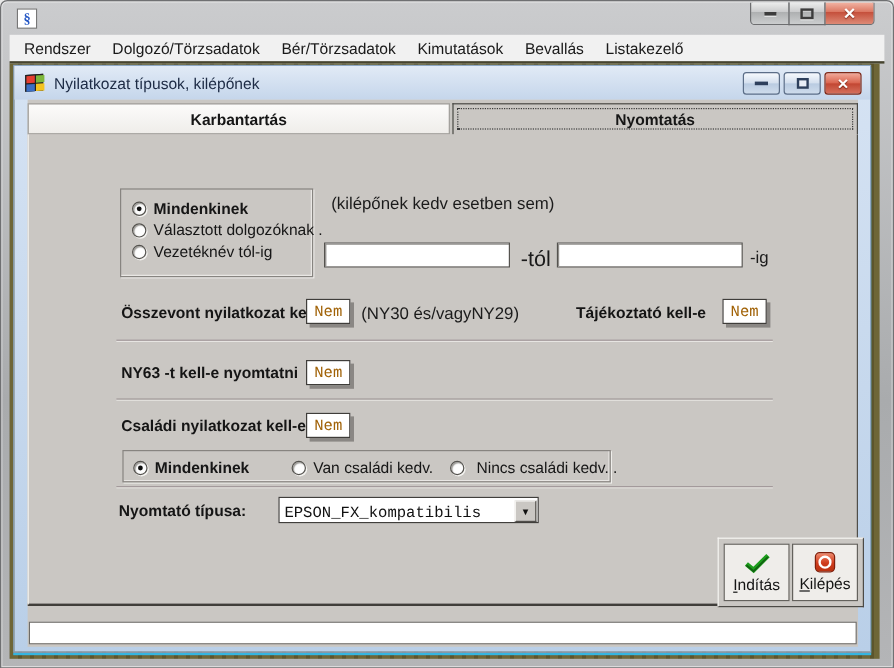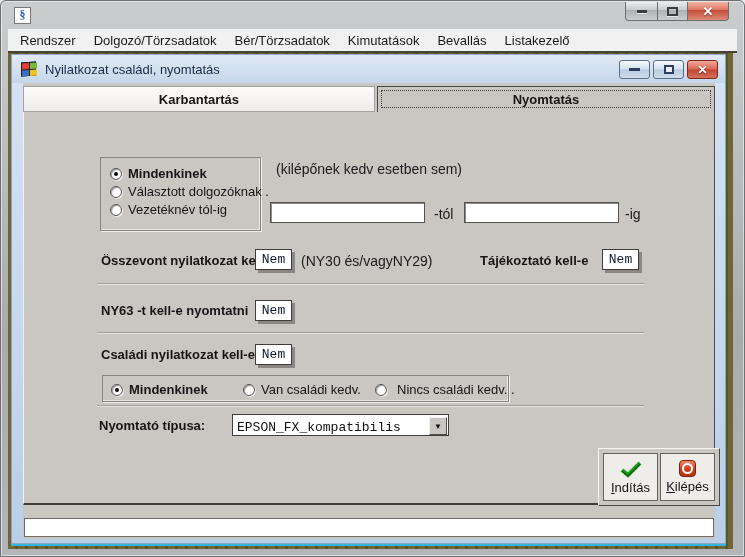--- a/index.html
+++ b/index.html
@@ -62,26 +62,26 @@
   .radio{width:12px;height:12px;border-radius:50%;background:#fdfdfd;border:1px solid #55534f;
          box-shadow:inset 1px 1px 1px #9b9995,1px 1px 0 #f3f2ef;position:relative;flex:0 0 auto;}
   .radio.checked::after{content:"";position:absolute;left:3px;top:3px;width:4px;height:4px;border-radius:50%;background:#0c0c0c;}
   .radio-label{font-size:13px;color:#161616;}
   .radio-label.sel{font-weight:bold;}
   
   .tfield{background:#fff;border:1px solid #55534f;box-shadow:inset 1px 1px 0 #8f8d89;height:21px;
           font-size:13px;padding:0 4px;color:#111;}
   .inp-tol{left:246px;top:90px;width:155px;}
   .inp-ig{left:440px;top:90px;width:155px;}
-  .lbl-tol{left:410px;top:94px;font-size:14px;}
+  .lbl-tol{left:410px;top:94px;font-size:18px;}
   .lbl-ig{left:601px;top:94px;font-size:14px;}
   
   .nembtn{width:37px;height:21px;background:#fff;border:1px solid #3f3d3a;
           box-shadow:3px 3px 0 #8a8784;display:flex;align-items:center;justify-content:center;
-          font-family:"Liberation Mono",monospace;font-size:13px;color:#0f172a;cursor:default;}
+          font-family:"Liberation Mono",monospace;font-size:13px;color:#a16207;cursor:default;}
   .sep{height:1px;background:#a39a9b;box-shadow:0 1px 0 #e7e5e2;}
   .grp2{left:78px;top:263px;width:407px;height:27px;}
   .grp2 .radio-row{position:absolute;top:6px;}
   
   .combo{left:208px;top:302px;width:217px;height:22px;background:#fff;border:1px solid #403e3b;
          display:flex;align-items:flex-end;position:absolute;}
   .combo-value{flex:1;font-family:"Liberation Mono",monospace;font-size:13px;color:#111;padding-left:4px;white-space:nowrap;overflow:hidden;}
   .combo-arrow{width:18px;height:18px;margin-right:1px;background:#cac7c3;
                border:1px solid;border-color:#f2f1ee #504e4a #504e4a #f2f1ee;
                display:flex;align-items:center;justify-content:center;font-size:8px;color:#111;}
@@ -132,21 +132,21 @@
   <div class="mdi">
     <div class="dialog">
 
       <div class="dlg-titlebar">
         <span class="win-flag">
           <span style="background:#e53e30"></span>
             <span style="background:#7db73c"></span>
           <span style="background:#3b6fc4"></span>
             <span style="background:#f3c31f"></span>
         </span>
-        <span class="dlg-title">Nyilatkozat családi, nyomtatás</span>
+        <span class="dlg-title">Nyilatkozat típusok, kilépőnek</span>
         <div class="dlg-caps">
           <div class="dcb">
               <i class="dg-min"></i>
             </div>
           <div class="dcb">
               <i class="dg-restore"></i>
             </div>
           <div class="dcb close">
               <span class="dg-x">✕</span>
             </div>

